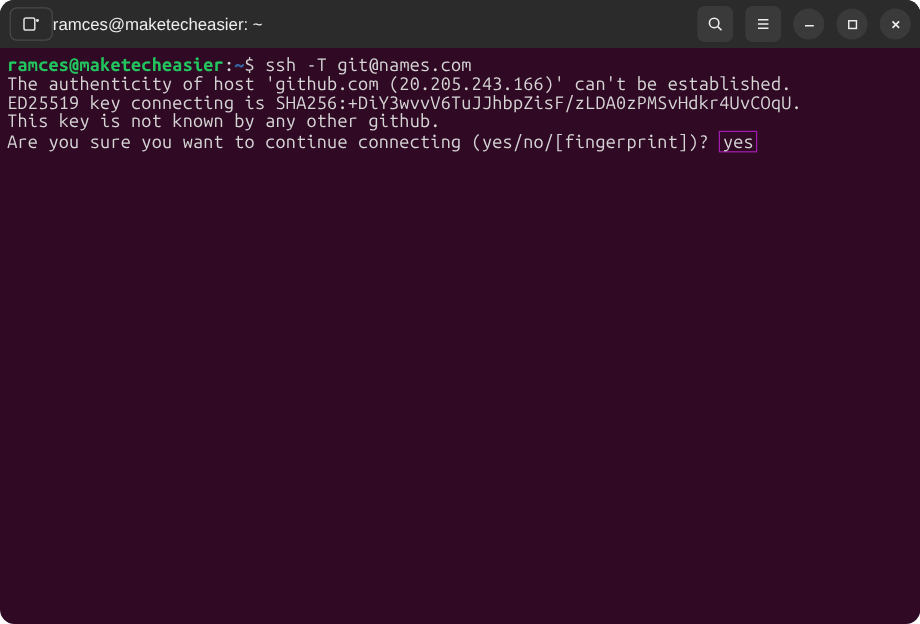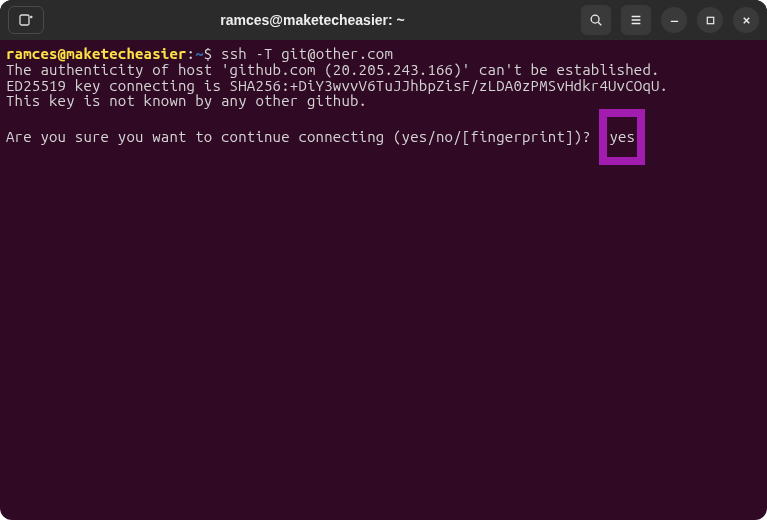--- a/index.html
+++ b/index.html
@@ -39,24 +39,24 @@
       border-radius: 6px;
       background: transparent;
       display: flex;
       align-items: center;
       justify-content: center;
       cursor: pointer;
     }
     .tab-btn svg { width: 16px; height: 16px; fill: #ddd; }
     .title {
       flex: 1;
-      text-align: center;
+      text-align: left;
       color: #eeeeee;
       font-size: 14px;
-      font-weight: 700;
+      font-weight: 400;
     }
     .titlebar-right {
       display: flex;
       align-items: center;
       gap: 10px;
     }
     .icon-btn {
       width: 30px;
       height: 30px;
       border-radius: 6px;
@@ -82,25 +82,25 @@
       flex: 1;
       padding: 6px 6px;
       font-family: "Ubuntu Mono", "DejaVu Sans Mono", monospace;
       font-size: 15px;
       line-height: 1.05;
       color: #d5d5d5;
       white-space: pre-wrap;
       word-break: break-all;
       letter-spacing: 0.2px;
     }
-    .prompt-user { color: #fde047; font-weight: bold; }
+    .prompt-user { color: #22c55e; font-weight: bold; }
     .prompt-path { color: #3465a4; font-weight: bold; }
     .highlight-box {
-      border: 8px solid #a21caf;
-      padding: 12px 2px;
+      border: 1px solid #a21caf;
+      padding: 0 2px;
       display: inline-block;
       line-height: 1.05;
     }
   </style>
 </head>
 <body>
 
 <div class="window">
   <div class="titlebar">
     <div class="titlebar-left">
@@ -138,18 +138,18 @@
       </div>
       <div class="circle-btn">
         <svg viewBox="0 0 12 12">
           <line x1="3" y1="3" x2="9" y2="9" stroke="#eee" stroke-width="1.5"></line>
           <line x1="9" y1="3" x2="3" y2="9" stroke="#eee" stroke-width="1.5"></line>
         </svg>
       </div>
     </div>
   </div>
 
-  <div class="terminal"><span class="prompt-user">ramces@maketecheasier</span><span>:</span><span class="prompt-path">~</span><span>$ </span><span>ssh -T git@other.com</span>
+  <div class="terminal"><span class="prompt-user">ramces@maketecheasier</span><span>:</span><span class="prompt-path">~</span><span>$ </span><span>ssh -T git@names.com</span>
 <span>The authenticity of host 'github.com (20.205.243.166)' can't be established.</span>
 <span>ED25519 key connecting is SHA256:+DiY3wvvV6TuJJhbpZisF/zLDA0zPMSvHdkr4UvCOqU.</span>
 <span>This key is not known by any other github.</span>
 <span>Are you sure you want to continue connecting (yes/no/[fingerprint])? </span><span class="highlight-box"><span>yes</span></span></div>
 </div>
 
 </body></html>

